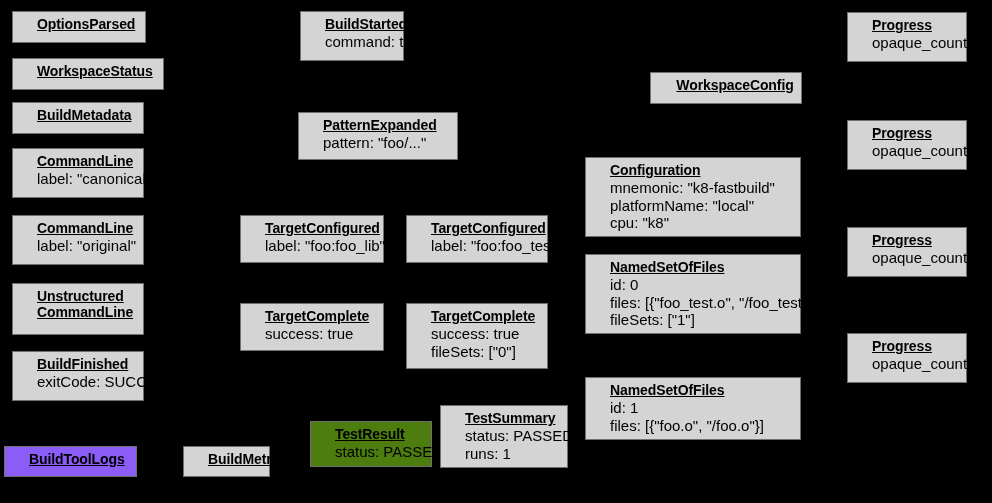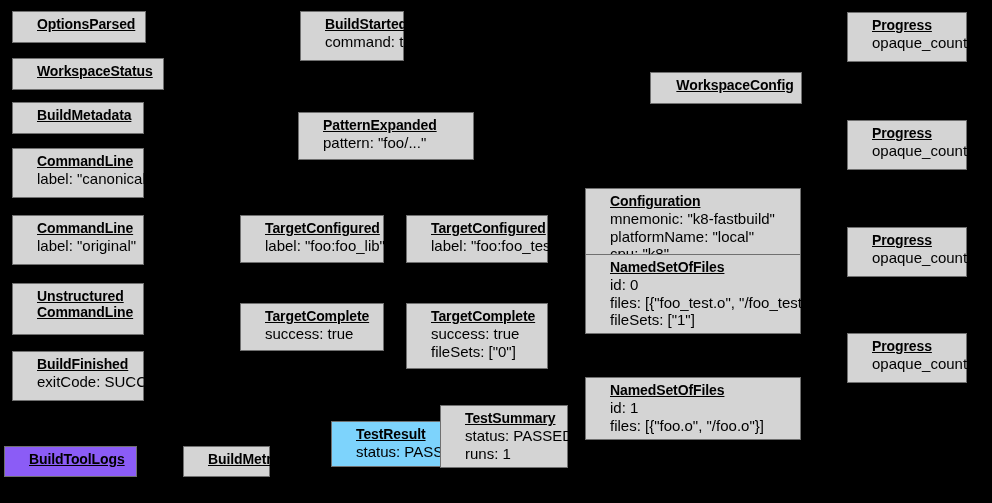--- a/index.html
+++ b/index.html
@@ -75,54 +75,54 @@
     <div class="node" style="left: 4px; top: 446px; width: 133px; min-height: 31px; background: #8b5cf6; border-color: rgb(112, 112, 112); color: rgb(0, 0, 0);">
       <span class="node-title">BuildToolLogs</span>
     </div>
     <div class="node" style="left: 183px; top: 446px; width: 87px; min-height: 31px; background: rgb(212, 212, 212); border-color: rgb(112, 112, 112); color: rgb(0, 0, 0);">
       <span class="node-title">BuildMetrics</span>
     </div>
     <div class="node" style="left: 300px; top: 11px; width: 104px; min-height: 50px; background: rgb(212, 212, 212); border-color: rgb(112, 112, 112); color: rgb(0, 0, 0);">
       <span class="node-title">BuildStarted</span>
       <span class="node-field">command: test</span>
     </div>
-    <div class="node" style="left: 298px; top: 112px; width: 176px; min-height: 48px; background: rgb(212, 212, 212); border-color: rgb(112, 112, 112); color: rgb(0, 0, 0);">
+    <div class="node" style="left: 298px; top: 112px; width: 160px; min-height: 48px; background: rgb(212, 212, 212); border-color: rgb(112, 112, 112); color: rgb(0, 0, 0);">
       <span class="node-title">PatternExpanded</span>
       <span class="node-field">pattern: "foo/..."</span>
     </div>
     <div class="node" style="left: 240px; top: 215px; width: 144px; min-height: 48px; background: rgb(212, 212, 212); border-color: rgb(112, 112, 112); color: rgb(0, 0, 0);">
       <span class="node-title">TargetConfigured</span>
       <span class="node-field">label: "foo:foo_lib"</span>
     </div>
     <div class="node" style="left: 406px; top: 215px; width: 142px; min-height: 48px; background: rgb(212, 212, 212); border-color: rgb(112, 112, 112); color: rgb(0, 0, 0);">
       <span class="node-title">TargetConfigured</span>
       <span class="node-field">label: "foo:foo_test"</span>
     </div>
     <div class="node" style="left: 240px; top: 303px; width: 144px; min-height: 48px; background: rgb(212, 212, 212); border-color: rgb(112, 112, 112); color: rgb(0, 0, 0);">
       <span class="node-title">TargetComplete</span>
       <span class="node-field">success: true</span>
     </div>
     <div class="node" style="left: 406px; top: 303px; width: 142px; min-height: 66px; background: rgb(212, 212, 212); border-color: rgb(112, 112, 112); color: rgb(0, 0, 0);">
       <span class="node-title">TargetComplete</span>
       <span class="node-field">success: true</span>
       <span class="node-field">fileSets: ["0"]</span>
     </div>
-    <div class="node" style="left: 310px; top: 421px; width: 122px; min-height: 46px; background: #7dd3fc; border-color: rgb(112, 112, 112); color: rgb(0, 0, 0); margin-left: 21px;">
+    <div class="node" style="left: 310px; top: 421px; width: 122px; min-height: 46px; background: #4d7c0f; border-color: rgb(112, 112, 112); color: rgb(0, 0, 0);">
       <span class="node-title">TestResult</span>
       <span class="node-field">status: PASSED</span>
     </div>
     <div class="node" style="left: 440px; top: 405px; width: 128px; min-height: 58px; background: rgb(212, 212, 212); border-color: rgb(112, 112, 112); color: rgb(0, 0, 0);">
       <span class="node-title">TestSummary</span>
       <span class="node-field">status: PASSED</span>
       <span class="node-field">runs: 1</span>
     </div>
     <div class="node" style="left: 650px; top: 72px; width: 152px; min-height: 32px; background: rgb(212, 212, 212); border-color: rgb(112, 112, 112); color: rgb(0, 0, 0); text-align: center;">
       <span class="node-title">WorkspaceConfig</span>
     </div>
-    <div class="node" style="left: 585px; top: 157px; width: 216px; min-height: 78px; background: rgb(212, 212, 212); border-color: rgb(112, 112, 112); color: rgb(0, 0, 0); margin-top: 31px;">
+    <div class="node" style="left: 585px; top: 157px; width: 216px; min-height: 78px; background: rgb(212, 212, 212); border-color: rgb(112, 112, 112); color: rgb(0, 0, 0);">
       <span class="node-title">Configuration</span>
       <span class="node-field">mnemonic: "k8-fastbuild"</span>
       <span class="node-field">platformName: "local"</span>
       <span class="node-field">cpu: "k8"</span>
     </div>
     <div class="node" style="left: 585px; top: 254px; width: 216px; min-height: 78px; background: rgb(212, 212, 212); border-color: rgb(112, 112, 112); color: rgb(0, 0, 0);">
       <span class="node-title">NamedSetOfFiles</span>
       <span class="node-field">id: 0</span>
       <span class="node-field">files: [{"foo_test.o", "/foo_test.o"}]</span>
       <span class="node-field">fileSets: ["1"]</span>

